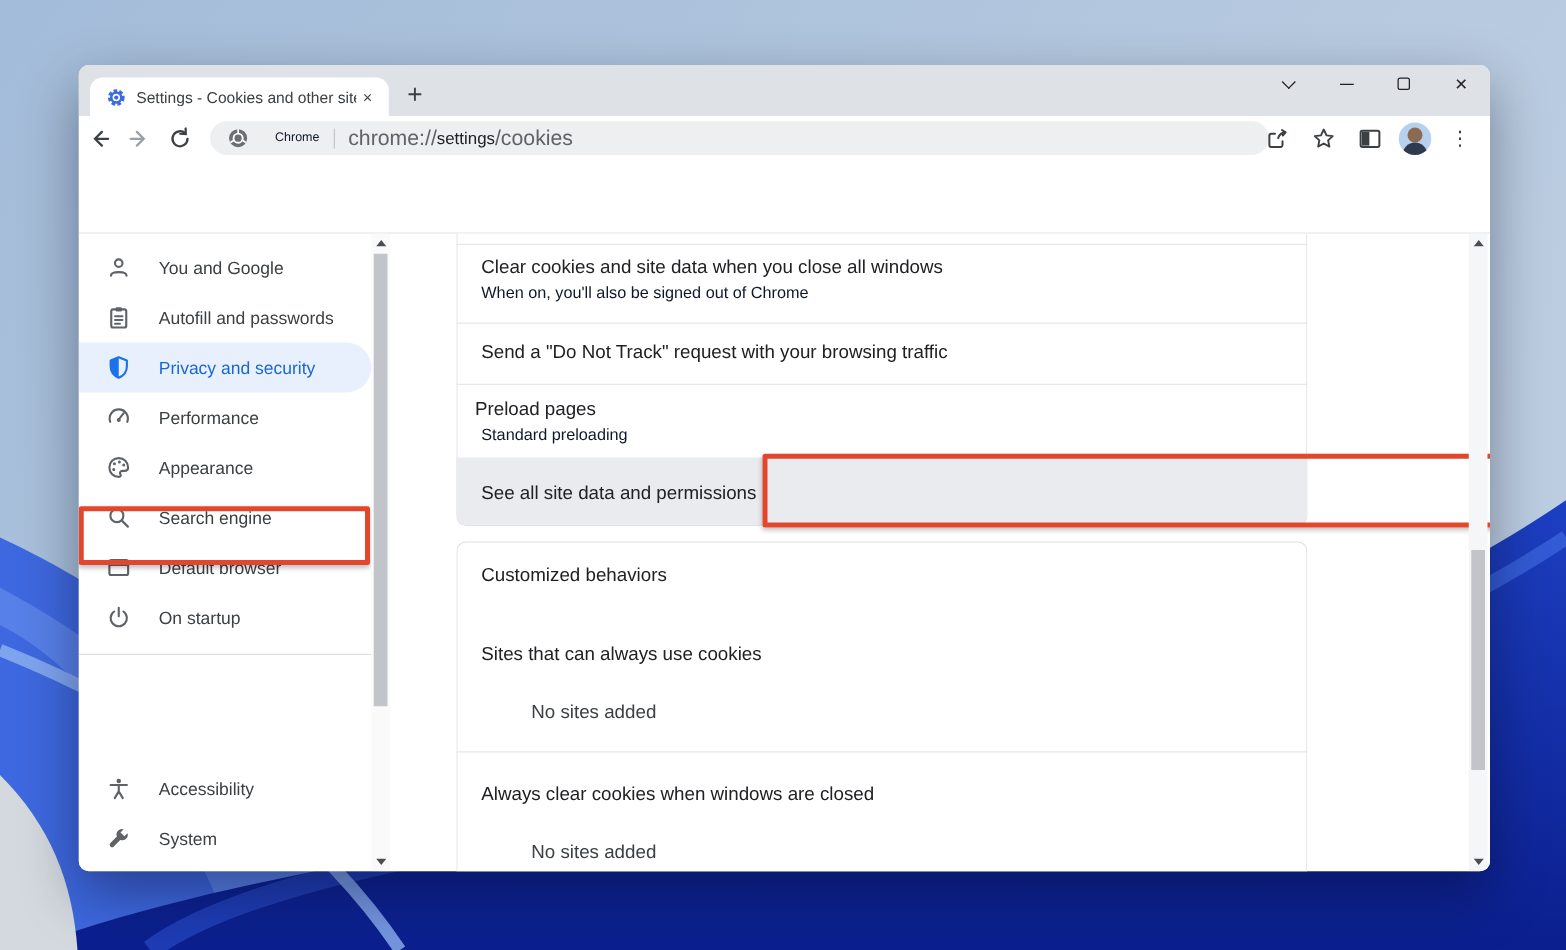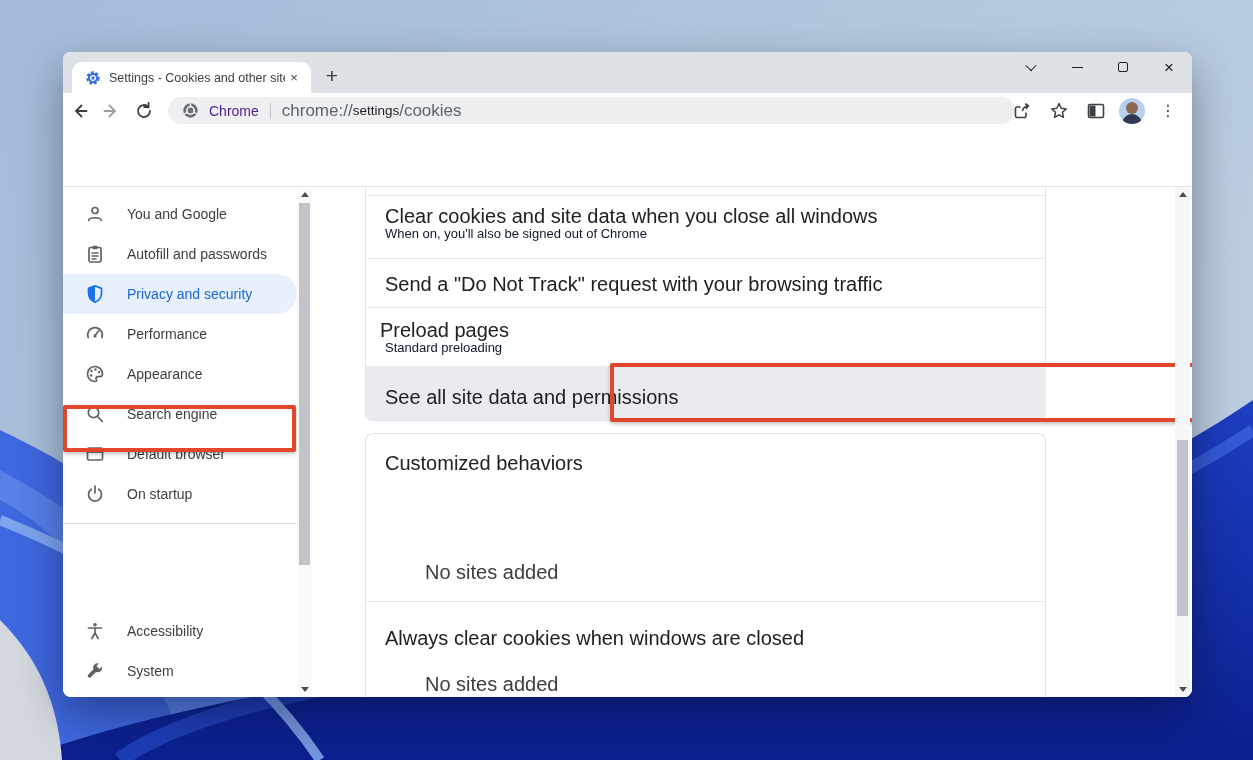--- a/index.html
+++ b/index.html
@@ -28,21 +28,21 @@
   .minim { width:11px; height:0; border-top:1.6px solid #202124; }
   .maxim { width:10px; height:10px; border:1.6px solid #202124; border-radius:2px; }
   .wclose { font-size:17px; color:#202124; line-height:1; }
 
   
   .toolbar { position:absolute; left:0; top:41px; width:100%; height:35px; background:#fff; }
   .nav-ic { position:absolute; top:3px; width:29px; height:29px; display:flex; align-items:center; justify-content:center;
             border-radius:50%; cursor:pointer; }
   .omnibox { position:absolute; left:105px; top:4px; width:847px; height:27px; background:#edeff1;
              border-radius:14px; display:flex; align-items:center; padding:0 14px; }
-  .omni-brand { font-size:14px; color:#4c1d95; margin-left:10px; }
+  .omni-brand { font-size:10px; color:#0f172a; margin-left:21px; }
   .omni-sep { width:1px; height:16px; background:#c3c6ca; margin:0 11px; }
   .omni-scheme,.omni-path { font-size:17px; color:#5f6368; }
   .omni-host { font-size:13.5px; color:#202124; font-weight:500; }
   .tb-right { position:absolute; right:0; top:3px; height:29px; display:flex; align-items:center; gap:9px; padding-right:10px; }
   .tb-btn { width:28px; height:28px; display:flex; align-items:center; justify-content:center; border-radius:50%; cursor:pointer; }
   .avatar { width:26px; height:26px; border-radius:50%; background:#b7d0ee; overflow:hidden; position:relative; cursor:pointer; }
   .avatar .head { position:absolute; left:7px; top:4px; width:12px; height:12px; border-radius:50%; background:#8a6a52; }
   .avatar .body { position:absolute; left:3px; top:16px; width:20px; height:12px; border-radius:10px 10px 0 0; background:#2e3b4e; }
   .kebab { font-size:16px; color:#3c4043; letter-spacing:0; }
 
@@ -79,21 +79,21 @@
   .arr.down { border-top:5px solid #4a4d51; bottom:5px; }
   .sb-scroll { left:234px; }
   .main-scroll { left:auto; right:2px; background:#f5f6f7; }
 
   
   .main { position:absolute; left:249px; top:0; right:17px; height:100%; }
   .card { position:absolute; left:53px; width:681px; border:1px solid #e0e2e6; background:#fff; }
   .cardA { top:0; height:234px; border-top:none; border-radius:0 0 8px 8px; }
   .cardB { top:246px; height:280px; border-bottom:none; border-radius:8px 8px 0 0; }
   .sep { position:absolute; left:53px; width:681px; border-top:1px solid #e6e8eb; }
-  .row-title { position:absolute; font-size:20px; color:#202124; }
+  .row-title { position:absolute; font-size:15px; color:#202124; }
   .row-sub { position:absolute; font-size:13px; color:#0f172a; }
   .hover-bg { position:absolute; left:53px; top:179px; width:681px; height:54px; background:#e9ebee; border-radius:0 0 8px 8px; }
 
   
   .hl-box { position:absolute; border:4px solid #e2472e; border-radius:2px; box-shadow:0 2px 4px rgba(0,0,0,.25); pointer-events:none; }
   .hl-sidebar { left:0px; top:218px; width:233px; height:47px; }
   .hl-row { left:298px; top:176px; width:692px; height:59px; }
 
   svg.ic-svg { display:block; }
 </style>
@@ -346,20 +346,21 @@
         <div class="row-sub" style="left:73px; top:153px;">Standard preloading</div>
 
         <div class="row-title" style="left:73px; top:199px;">See all site data and permissions</div>
 
         <div class="hl-box hl-row"></div>
 
         <div class="card cardB"></div>
 
         <div class="row-title" style="left:73px; top:265px; font-weight:500;">Customized behaviors</div>
 
+        <div class="row-title" style="left:73px; top:328px;">Sites that can always use cookies</div>
 
         <div class="row-title" style="left:113px; top:374px; color:#3c4043;">No sites added</div>
 
         <div class="sep" style="top:414px"></div>
 
         <div class="row-title" style="left:73px; top:440px;">Always clear cookies when windows are closed</div>
 
         <div class="row-title" style="left:113px; top:486px; color:#3c4043;">No sites added</div>
       </div>
 

